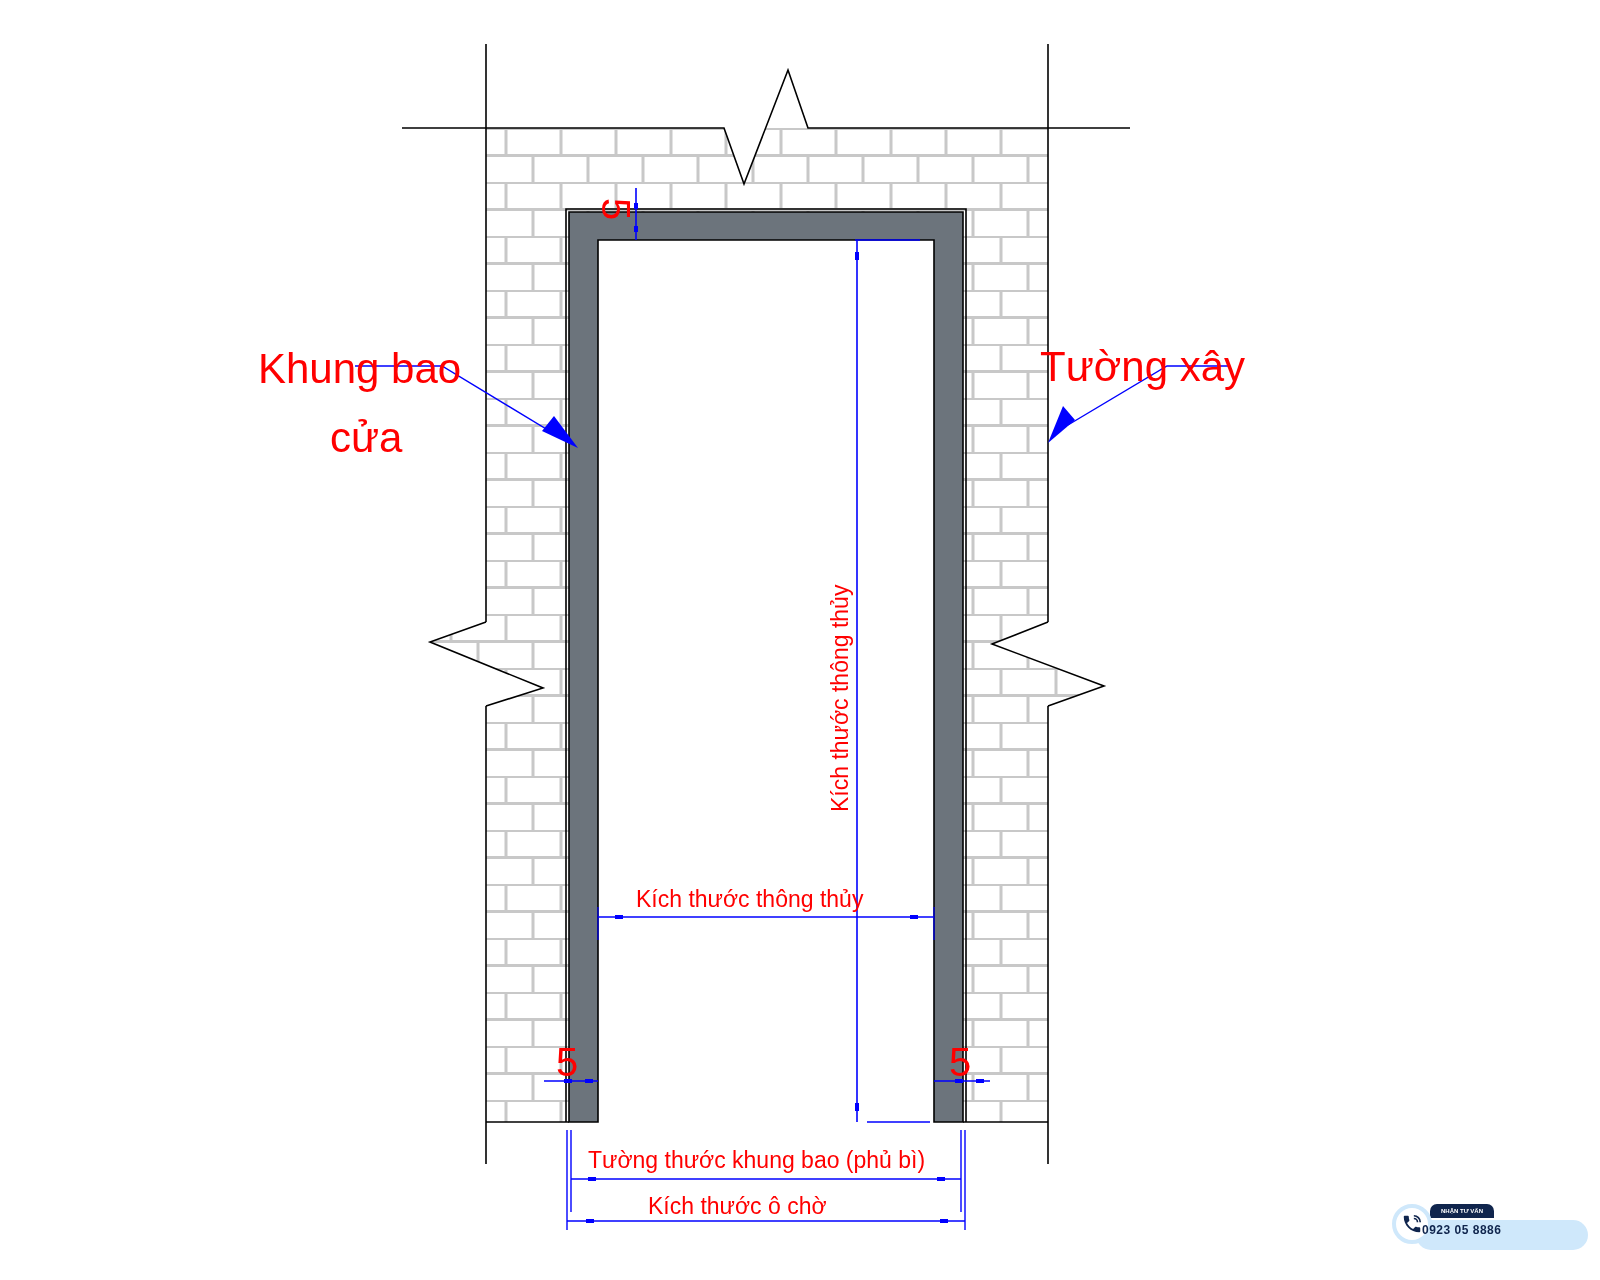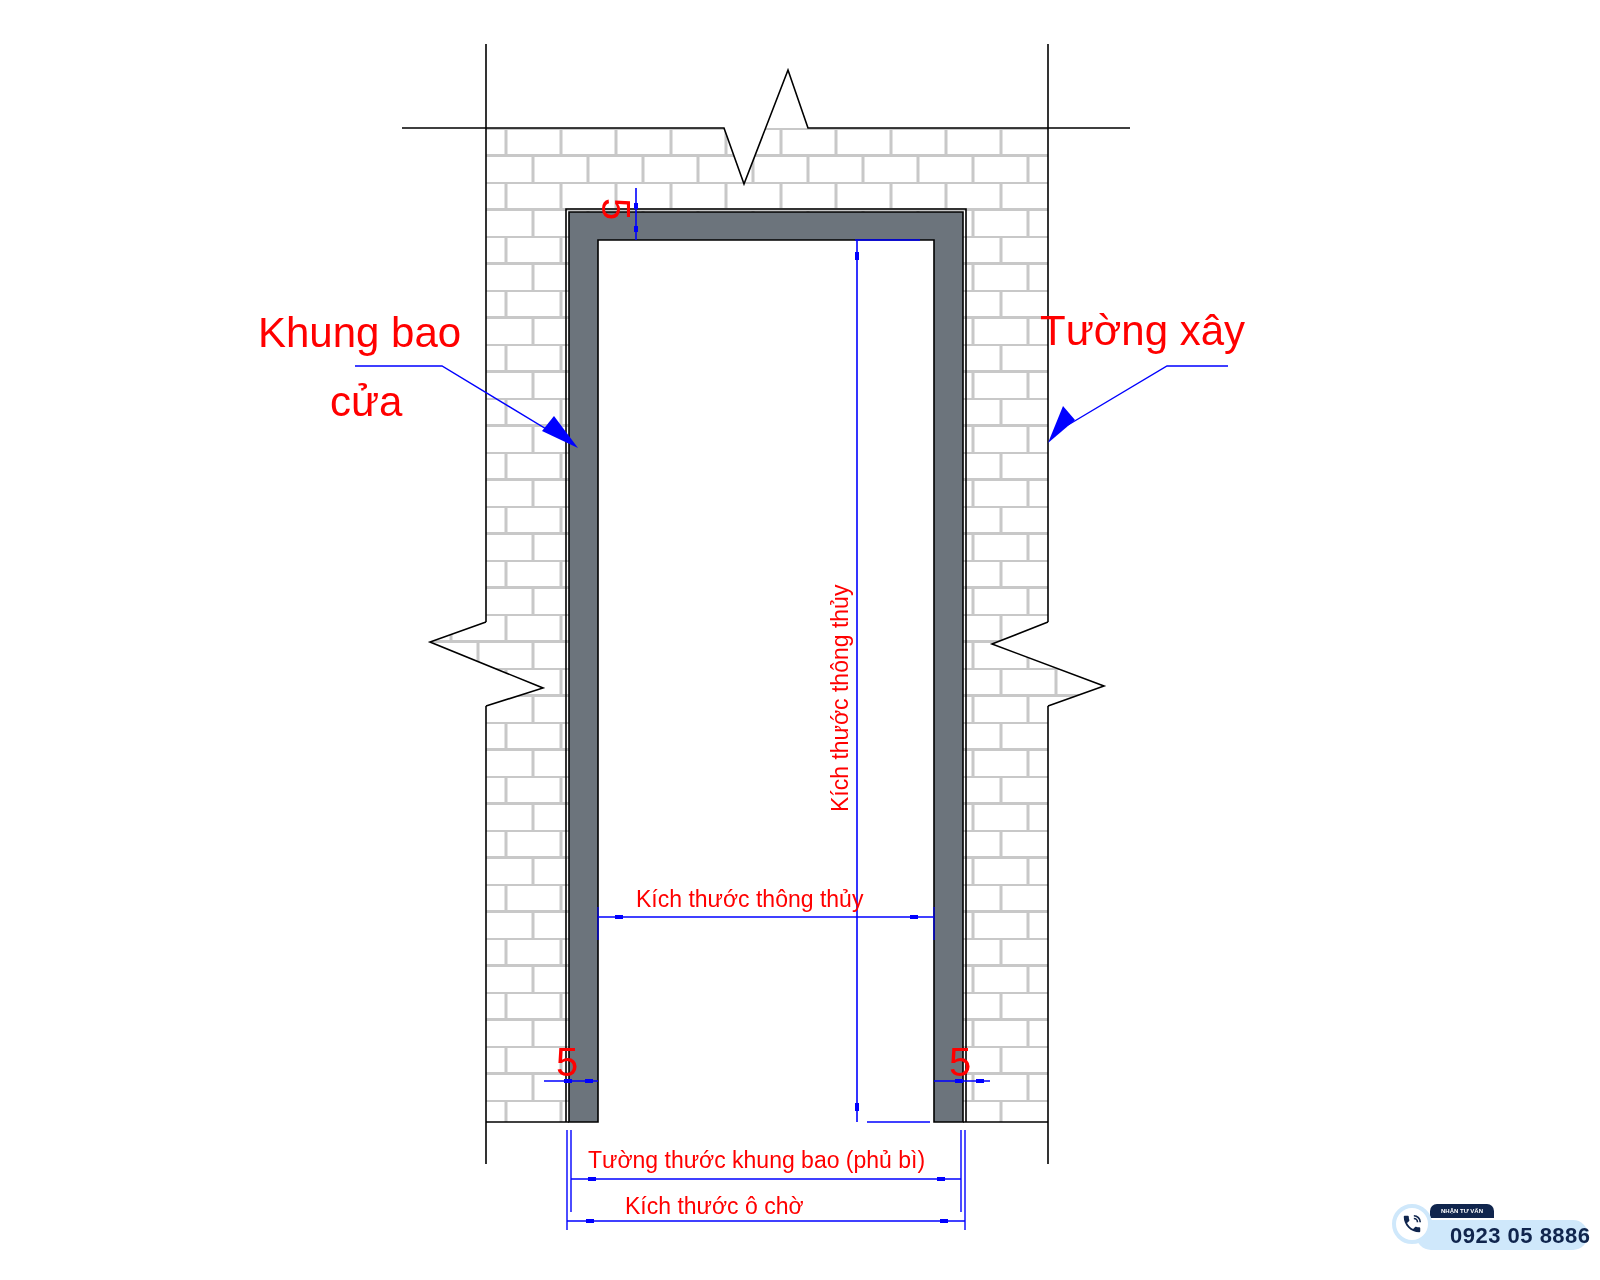--- a/index.html
+++ b/index.html
@@ -1,33 +1,33 @@
 <!DOCTYPE html>
 <html><head>
 <meta charset="utf-8">
 <style>
   html, body { margin: 0; padding: 0; background: #ffffff; }
   body { width: 1600px; height: 1280px; position: relative; overflow: hidden;
          font-family: "Liberation Sans", sans-serif; }
   #drawing { position: absolute; left: 0; top: 0; width: 1600px; height: 1280px; }
   .lbl { position: absolute; color: #ff0000; white-space: nowrap; line-height: 1; }
-  .lbl-big { font-size: 42px; }
+  .lbl-big { font-size: 42px; margin-top: 36px; }
   .lbl-dim { font-size: 23px; }
   .lbl-num { font-size: 40px; }
   .vert { transform-origin: left top; transform: rotate(-90deg); }
   .badge { position: absolute; left: 1392px; top: 1200px; width: 200px; height: 66px; }
   .badge-pill { position: absolute; left: 24px; top: 20px; width: 172px; height: 30px;
                 background: #cfe8fb; border-radius: 15px; }
   .badge-tab { position: absolute; left: 38px; top: 4px; width: 64px; height: 14px;
                background: #10254d; border-radius: 7px 7px 0 0; color: #ffffff;
                font-size: 6px; font-weight: bold; text-align: center; line-height: 14px; }
   .badge-circle { position: absolute; left: 0; top: 4px; width: 40px; height: 40px;
                   border-radius: 50%; background: #ffffff; border: 4px solid #cfe8fb;
                   box-sizing: border-box; display: flex; align-items: center; justify-content: center; }
-  .badge-phone { position: absolute; left: 58px; top: 23px; font-size: 22px; font-weight: bold;
+  .badge-phone { position: absolute; left: 30px; top: 23px; font-size: 12px; font-weight: bold;
                  color: #10254d; letter-spacing: 0.5px; }
 </style>
 </head>
 <body>
 
 <svg id="drawing" viewBox="0 0 1600 1280" xmlns="http://www.w3.org/2000/svg">
   <defs>
     <pattern id="bricks" x="486" y="128" width="110" height="54" patternUnits="userSpaceOnUse">
       <rect width="110" height="54" fill="#ffffff"></rect>
       <line x1="0" y1="0.5" x2="110" y2="0.5" stroke="#c8c8c8" stroke-width="3"></line>
@@ -118,21 +118,21 @@
   </g>
 </svg>
 
 <div class="lbl lbl-big" style="left:258px; top:312px;">Khung bao</div>
 <div class="lbl lbl-big" style="left:330px; top:381px;">cửa</div>
 <div class="lbl lbl-big" style="left:1040px; top:310px;">Tường xây</div>
 
 <div class="lbl lbl-dim vert" style="left:829px; top:812px;">Kích thước thông thủy</div>
 <div class="lbl lbl-dim" style="left:636px; top:888px;">Kích thước thông thủy</div>
 <div class="lbl lbl-dim" style="left:588px; top:1149px;">Tường thước khung bao (phủ bì)</div>
-<div class="lbl lbl-dim" style="left:625px; top:1195px;text-align:right;">Kích thước ô chờ</div>
+<div class="lbl lbl-dim" style="left:648px; top:1195px;text-align:right;">Kích thước ô chờ</div>
 
 <div class="lbl lbl-num" style="left:593px; top:232px; transform:rotate(90deg); transform-origin:left top; left:636px; top:198px;">5</div>
 <div class="lbl lbl-num" style="left:556px; top:1042px;">5</div>
 <div class="lbl lbl-num" style="left:949px; top:1042px;">5</div>
 
 <div class="badge">
   <div class="badge-pill"></div>
   <div class="badge-tab">NHẬN TƯ VẤN</div>
   <div class="badge-circle">
     <svg width="22" height="22" viewBox="0 0 24 24">

